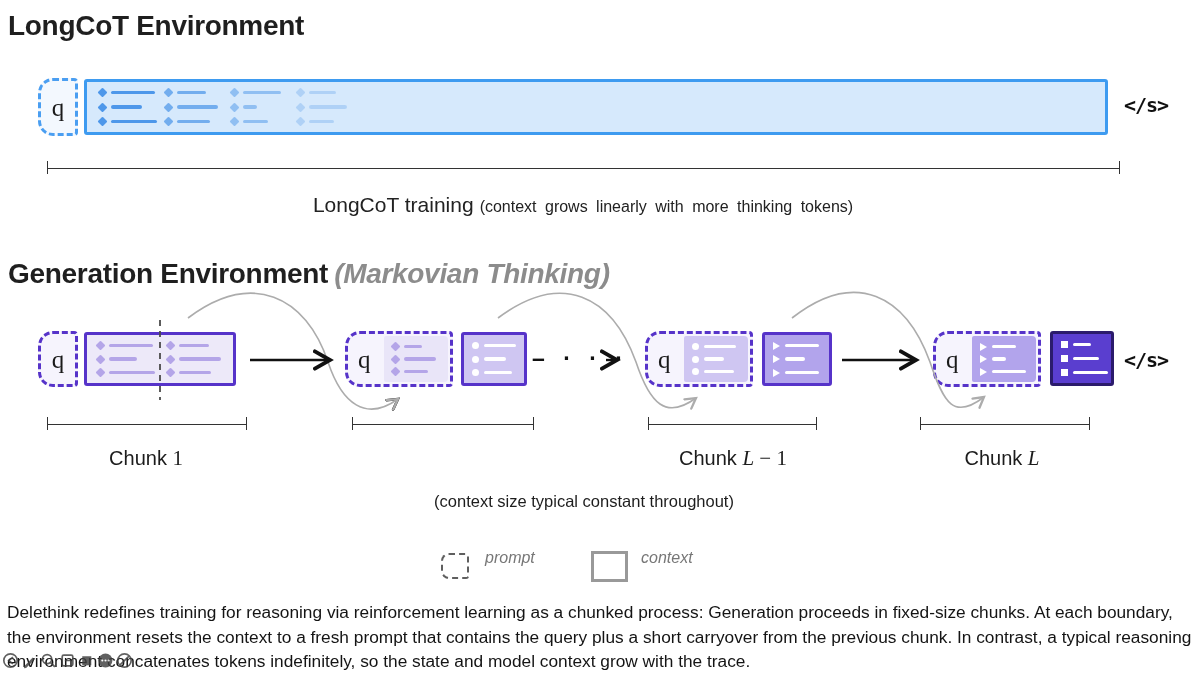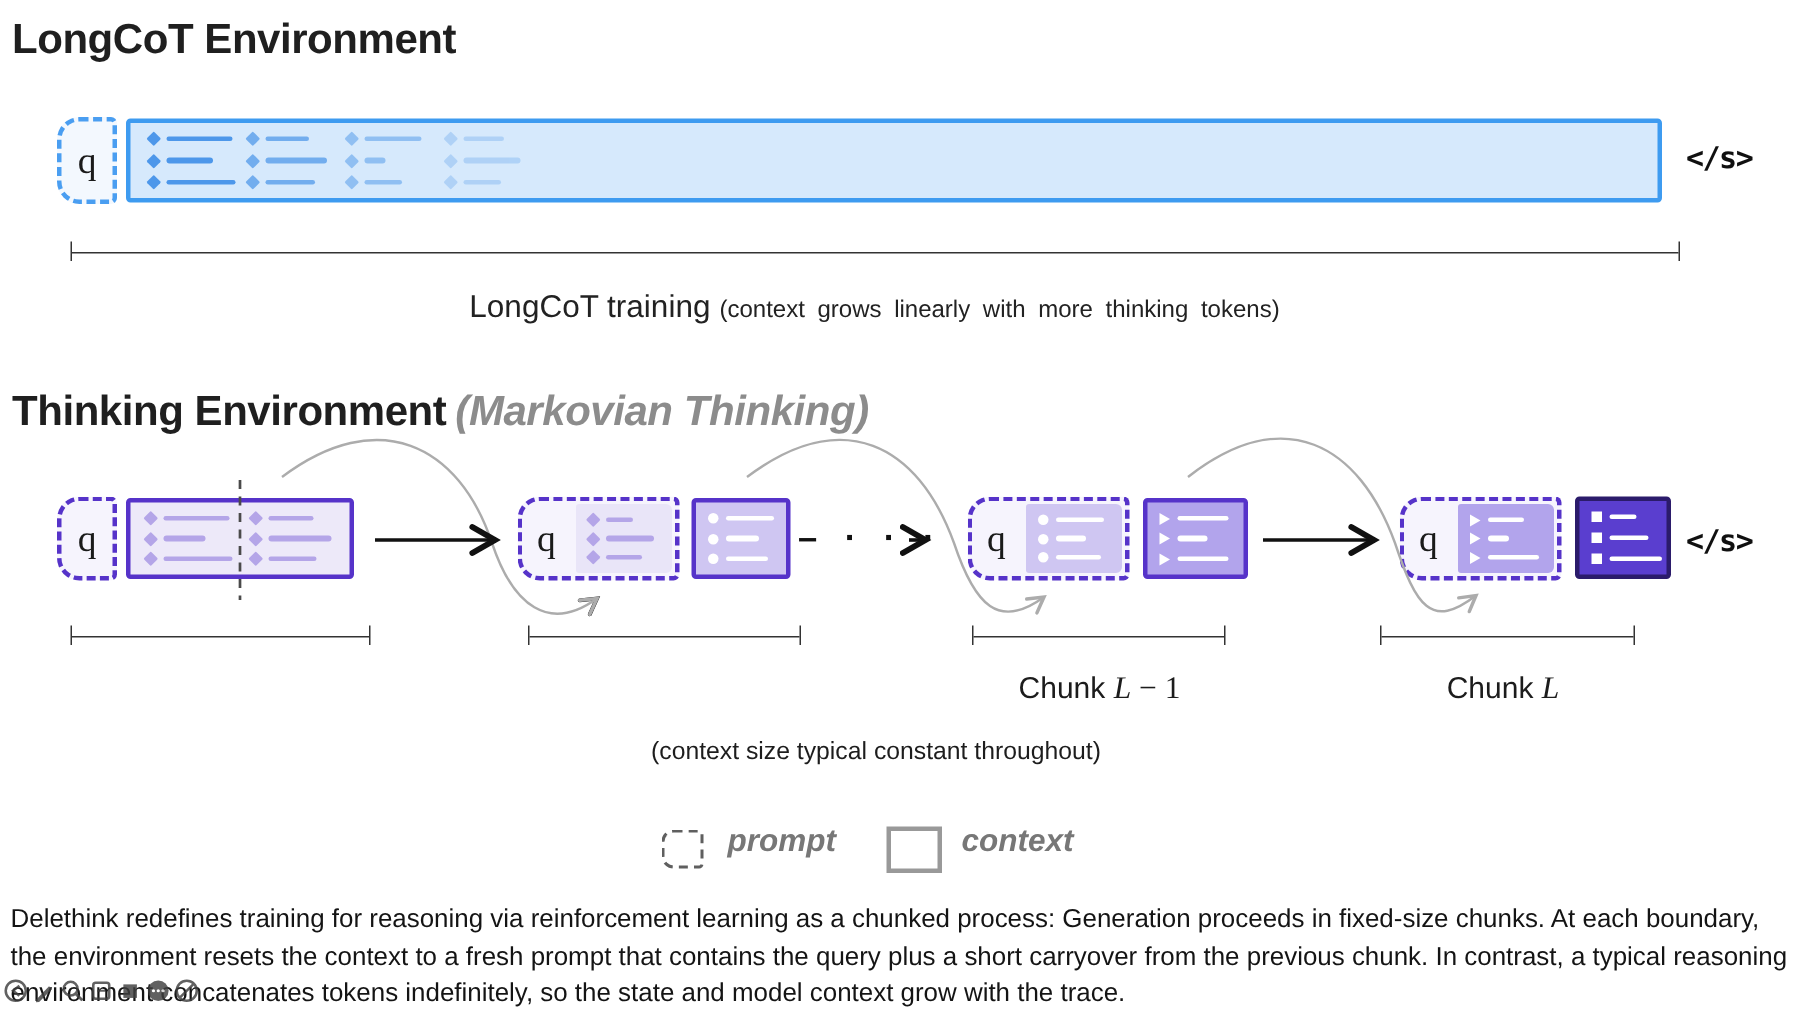--- a/index.html
+++ b/index.html
@@ -52,21 +52,21 @@
 
   .chunk-label{position:absolute;width:200px;text-align:center;font-size:20px;color:#1c1c1c;}
   .mvar{font-family:"Liberation Serif",serif;font-size:21px;}
   .mvar .it{font-style:italic;}
 
   .ellipsis{position:absolute;font-size:23px;font-weight:600;letter-spacing:6px;color:#111;}
 
   
   .lg-dash{position:absolute;width:24px;height:22px;border:2.5px dashed #5f5f5f;border-radius:8px 3px 3px 8px;background:#fff;}
   .lg-solid{position:absolute;width:31px;height:25px;border:3.5px solid #999;background:#fff;}
-  .lg-label{position:absolute;font-style:italic;font-size:21px;color:var(--legend_gray);font-weight:bold;}
+  .lg-label{position:absolute;font-style:italic;font-size:16px;color:var(--legend_gray);}
 
   .footer{position:absolute;left:7px;top:600px;width:1186px;font-size:17.3px;line-height:24.5px;color:#141414;}
 
   .toolbar{position:absolute;left:2px;top:652px;display:flex;gap:2px;opacity:.82;z-index:5;}
   .tbi{width:17px;height:17px;display:inline-flex;}
   .tbi svg{width:17px;height:17px;}
 
   svg.overlay{position:absolute;left:0;top:0;pointer-events:none;}
 </style>
 </head>
@@ -140,21 +140,21 @@
   </div>
 
   <span class="eos" style="left:1124px;top:93px;">&lt;/s&gt;</span>
 
   <div class="ruler" style="left:47px;top:161px;width:1071px;"></div>
 
   <div class="cap-center" style="left:0;top:193px;width:1166px;">
     <span class="cap-main">LongCoT training</span><span class="cap-note">(context grows linearly with more thinking tokens)</span>
   </div>
 
-  <h1 class="h1" style="top:258px;"><span>Thinking Environment</span><span class="sub">(Markovian Thinking)</span></h1>
+  <h1 class="h1" style="top:258px;"><span>Generation Environment</span><span class="sub">(Markovian Thinking)</span></h1>
 
   <div class="qbox purple" style="left:38px;top:331px;width:34px;height:50px;">
     <span class="qglyph">q</span>
   </div>
   <div class="resp" style="left:84px;top:332px;width:146px;height:48px;background:var(--purple_fill_1);">
     <div class="rows b-purple" style="left:10px;width:58px;">
       <div class="row">
           <i class="dia"></i>
           <i class="bar" style="width:44px;"></i>
         </div>
@@ -312,20 +312,23 @@
     <line x1="250" y1="360" x2="330" y2="360" stroke="#111" stroke-width="2.4" marker-end="url(#ab)"></line>
     <line x1="842" y1="360" x2="916" y2="360" stroke="#111" stroke-width="2.4" marker-end="url(#ab)"></line>
     <line x1="606" y1="360" x2="617" y2="360" stroke="#111" stroke-width="2.4" marker-end="url(#ab)"></line>
   </svg>
 
   <div class="ruler" style="left:47px;top:417px;width:198px;"></div>
   <div class="ruler" style="left:352px;top:417px;width:180px;"></div>
   <div class="ruler" style="left:648px;top:417px;width:167px;"></div>
   <div class="ruler" style="left:920px;top:417px;width:168px;"></div>
 
+  <div class="chunk-label" style="left:46px;top:446px;">
+    <span>Chunk</span> <span class="mvar"><span class="it"></span><span>1</span></span>
+  </div>
   <div class="chunk-label" style="left:633px;top:446px;">
     <span>Chunk</span> <span class="mvar"><span class="it">L</span><span> − 1</span></span>
   </div>
   <div class="chunk-label" style="left:902px;top:446px;">
     <span>Chunk</span> <span class="mvar"><span class="it">L</span><span></span></span>
   </div>
 
   <div class="cap-center" style="left:0;top:492px;width:1168px;font-size:16.5px;color:#1d1d1d;">(context size typical constant throughout)</div>
 
   <div class="lg-dash" style="left:441px;top:553px;"></div>

